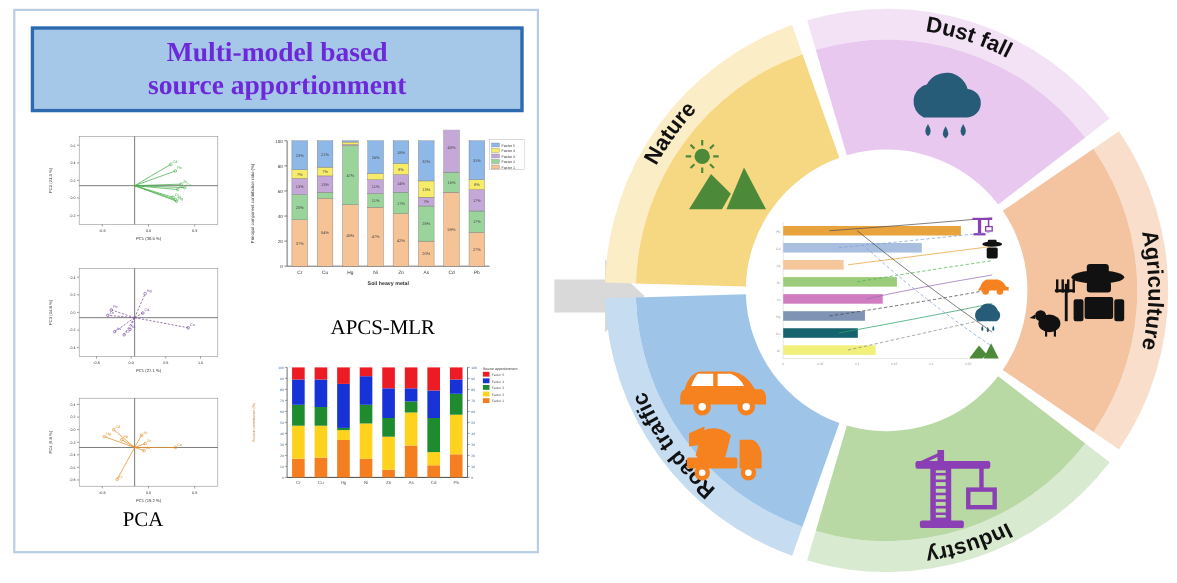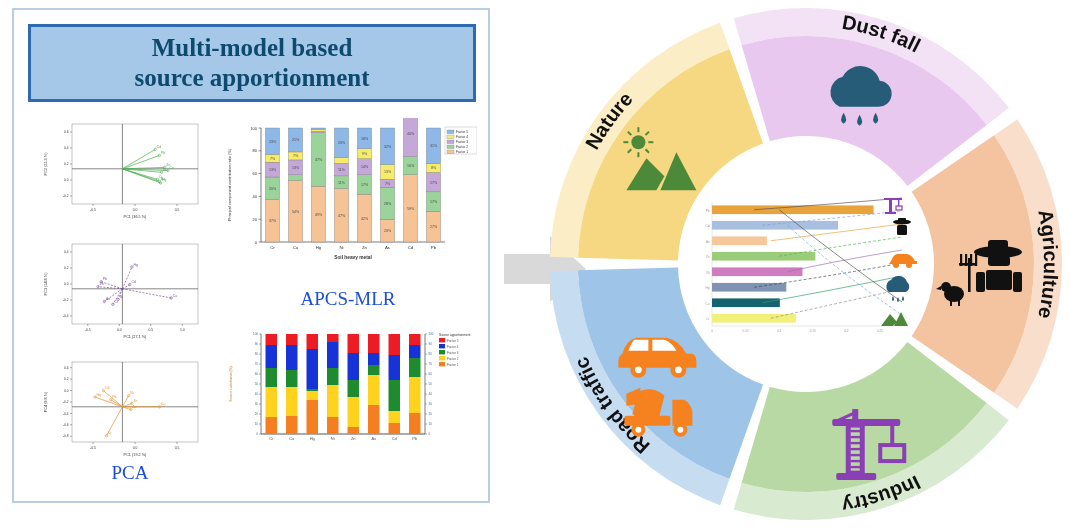--- a/index.html
+++ b/index.html
@@ -7,25 +7,25 @@
        font-family:"Liberation Sans",sans-serif;}
 
   
   #left-panel{position:absolute;left:12px;top:8px;width:478px;height:495px;
               border:2px solid #b9cde5;background:#fff;box-sizing:border-box;}
 
   #title-banner{position:absolute;left:14px;top:14px;width:448px;height:78px;
       background:#a6c8e8;border:3px solid #2d6ab0;box-sizing:border-box;
       display:flex;align-items:center;justify-content:center;}
   #title-banner .ttl{font-family:"Liberation Serif",serif;font-weight:bold;
-      font-size:25px;line-height:1.22;color:#0c4a6e;text-align:center;}
+      font-size:25px;line-height:1.22;color:#6d28d9;text-align:center;}
 
   .plot-box{position:absolute;box-sizing:border-box;background:#fff;}
   .cap{position:absolute;font-family:"Liberation Serif",serif;font-size:19px;
-       color:#1d4ed8;text-align:center;}
+       color:#000000;text-align:center;}
 
   
   .pca{width:168px;height:112px;}
   #pca1{left:24px;top:106px;}
   #pca2{left:24px;top:226px;}
   #pca3{left:24px;top:344px;}
   #cap-pca{left:32px;top:452px;width:168px;}
 
   
   #apcs{left:205px;top:108px;width:258px;height:162px;}

